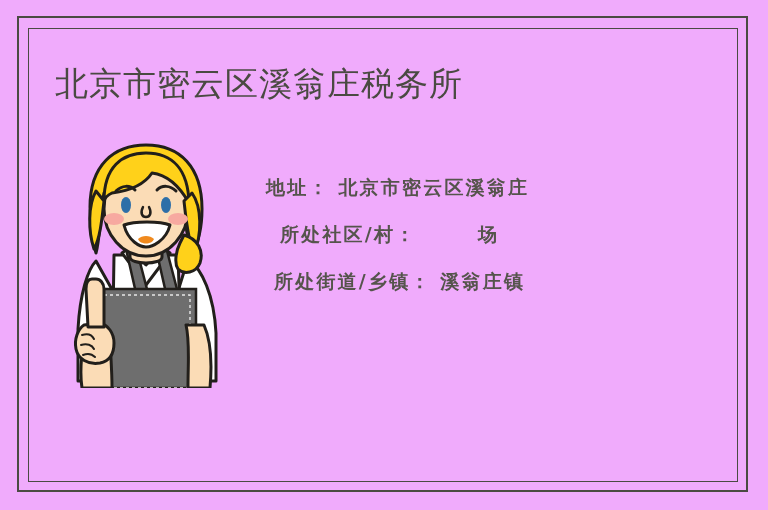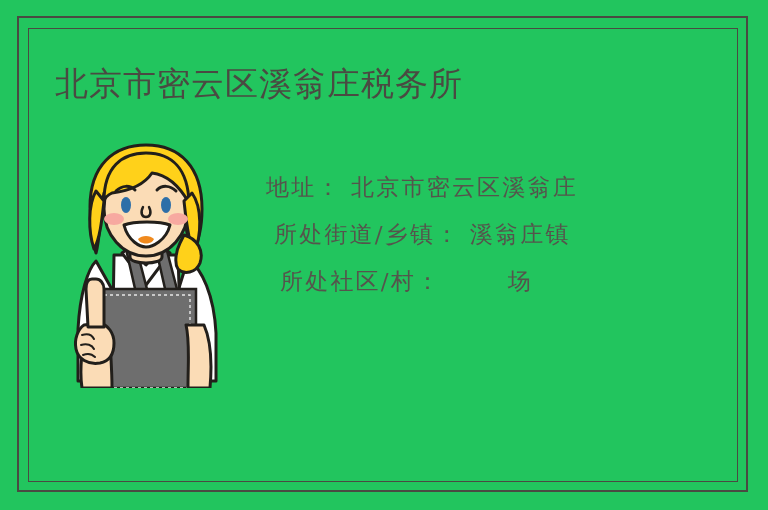--- a/index.html
+++ b/index.html
@@ -11,21 +11,21 @@
     height: 510px;
     background: #FDFCF5;
     font-family: "Liberation Sans", sans-serif;
     overflow: hidden;
   }
 
   .page {
     position: relative;
     width: 768px;
     height: 510px;
-    background: #22c55e;
+    background: #f0abfc;
     box-sizing: border-box;
     padding-left: 24px;
   }
 
   
   .frame-outer {
     position: absolute;
     left: 17px;
     top: 16px;
     width: 731px;
@@ -78,22 +78,23 @@
     font-size: 19px;
     line-height: 47px;
     font-family: "DejaVu Serif", "Liberation Serif", serif;
     letter-spacing: 2.2px;
     text-align: justify;
     text-justify: inter-character;
   }
   .info-line {
     display: block;
     white-space: pre;
-    font-size: 23px;
+    font-size: 19px;
     line-height: 47px;
+    font-weight: bold;
   }
   .info-line.l1 { padding-left: 44px; }
   .info-line.l2 { padding-left: 6px; }
   .info-line.l3 { padding-left: 52px; }
   .info-line.l4 { padding-left: 58px; }
   .info-line.l5 { padding-left: 4px; }
 </style>
 </head>
 <body>
 
@@ -157,17 +158,17 @@
 
       <path d="M81 64 C78 70 80 74 84 74 C88 74 90 70 87 64" fill="none" stroke="#221F1B" stroke-width="2.5" stroke-linecap="round"></path>
 
       <path d="M62 82 C72 78 98 78 108 82 C104 98 90 104 84 104 C78 104 66 98 62 82 Z" fill="#FFFFFF" stroke="#221F1B" stroke-width="3" stroke-linejoin="round"></path>
       <path d="M76 96 C80 92 88 92 92 96 C90 102 78 102 76 96 Z" fill="#F08A1E"></path>
     </svg>
   </div>
 
   <div class="info-block">
     <span class="info-line l1">地址： 北京市密云区溪翁庄</span>
+    <span class="info-line l4">所处社区/村：       场</span>
     <span class="info-line l3">所处街道/乡镇： 溪翁庄镇</span>
-    <span class="info-line l4">所处社区/村：       场</span>
   </div>
 
 </div>
 
 </body></html>

